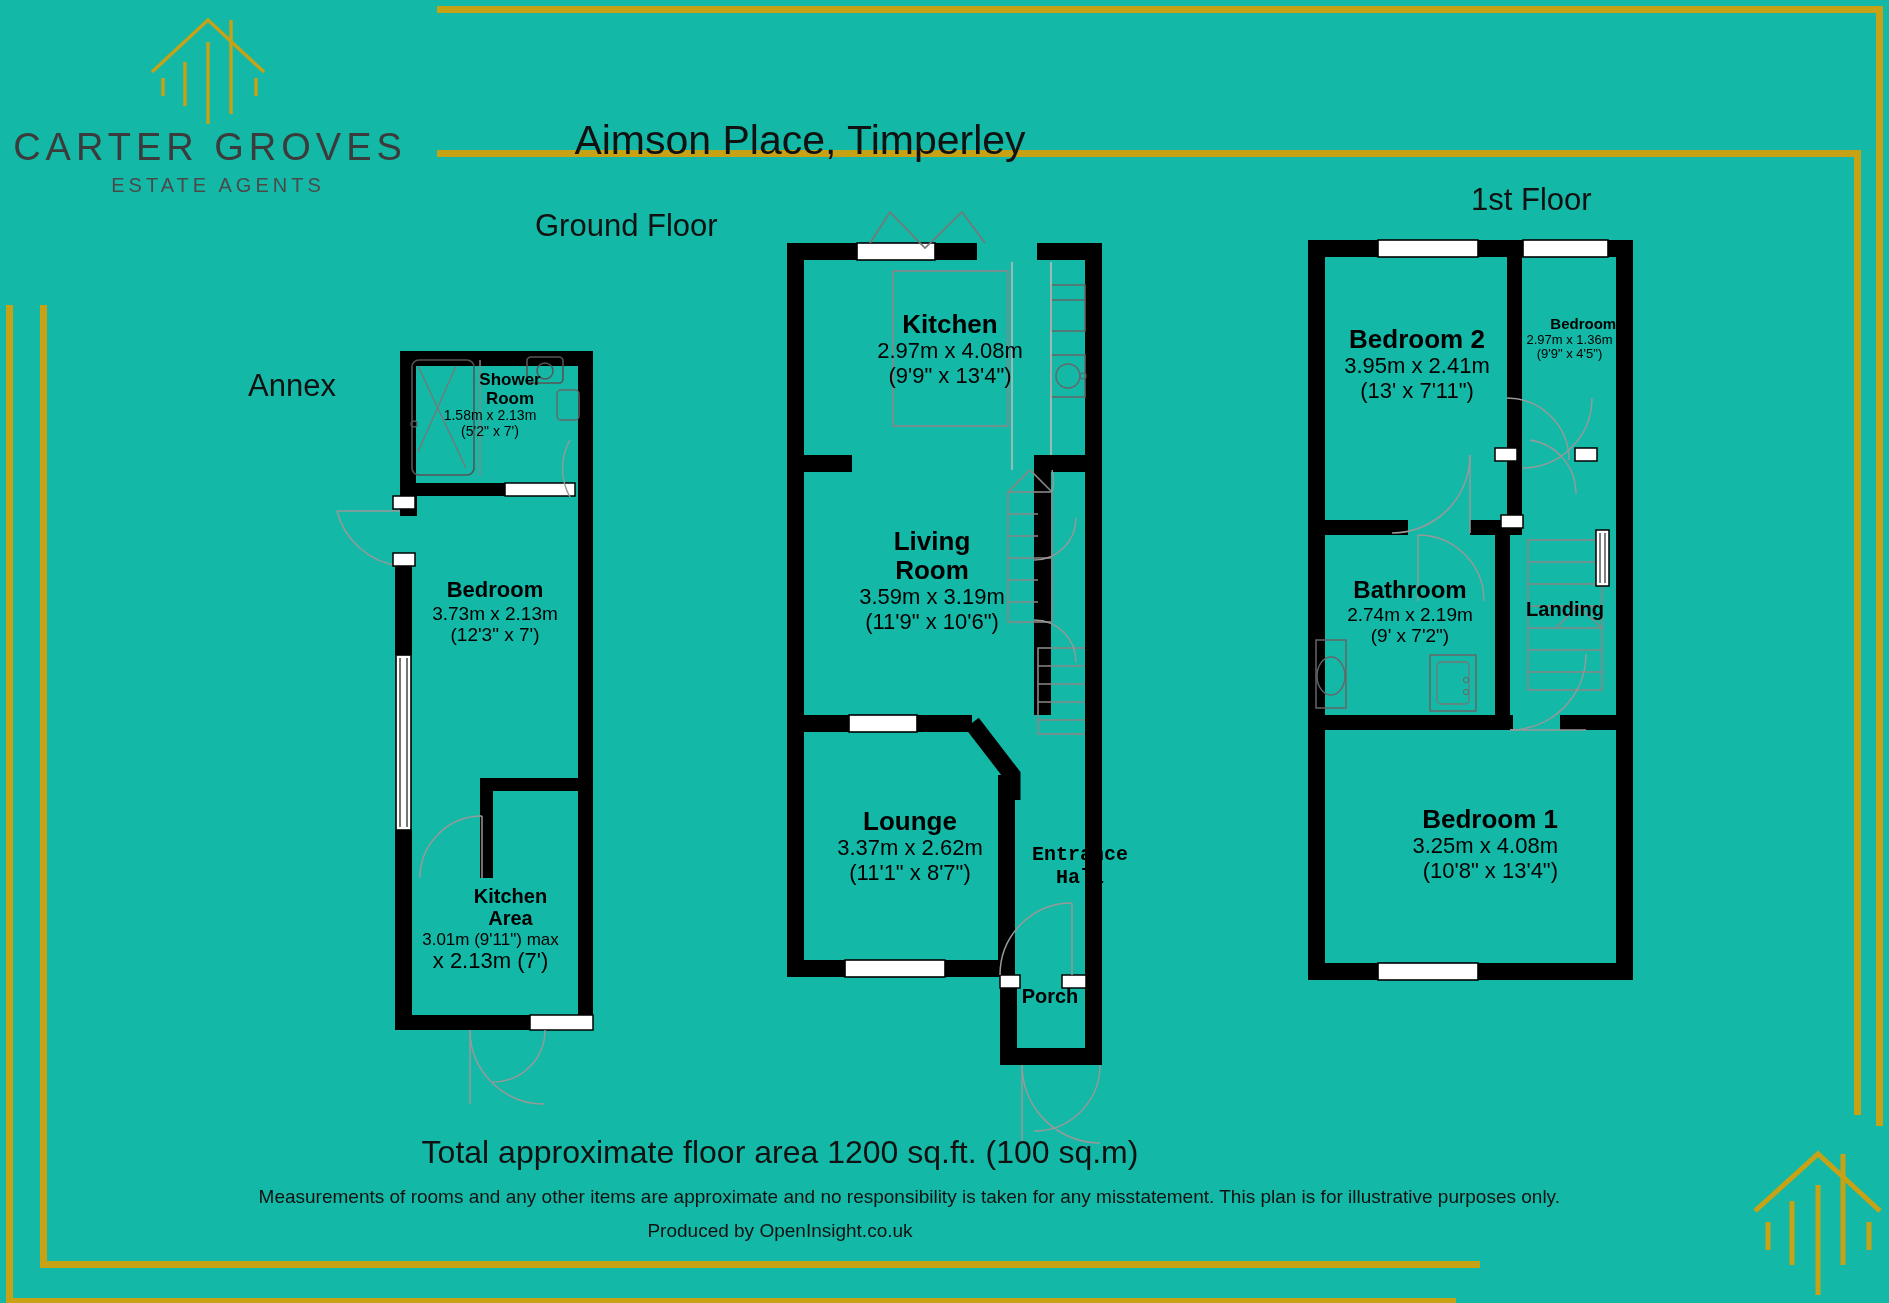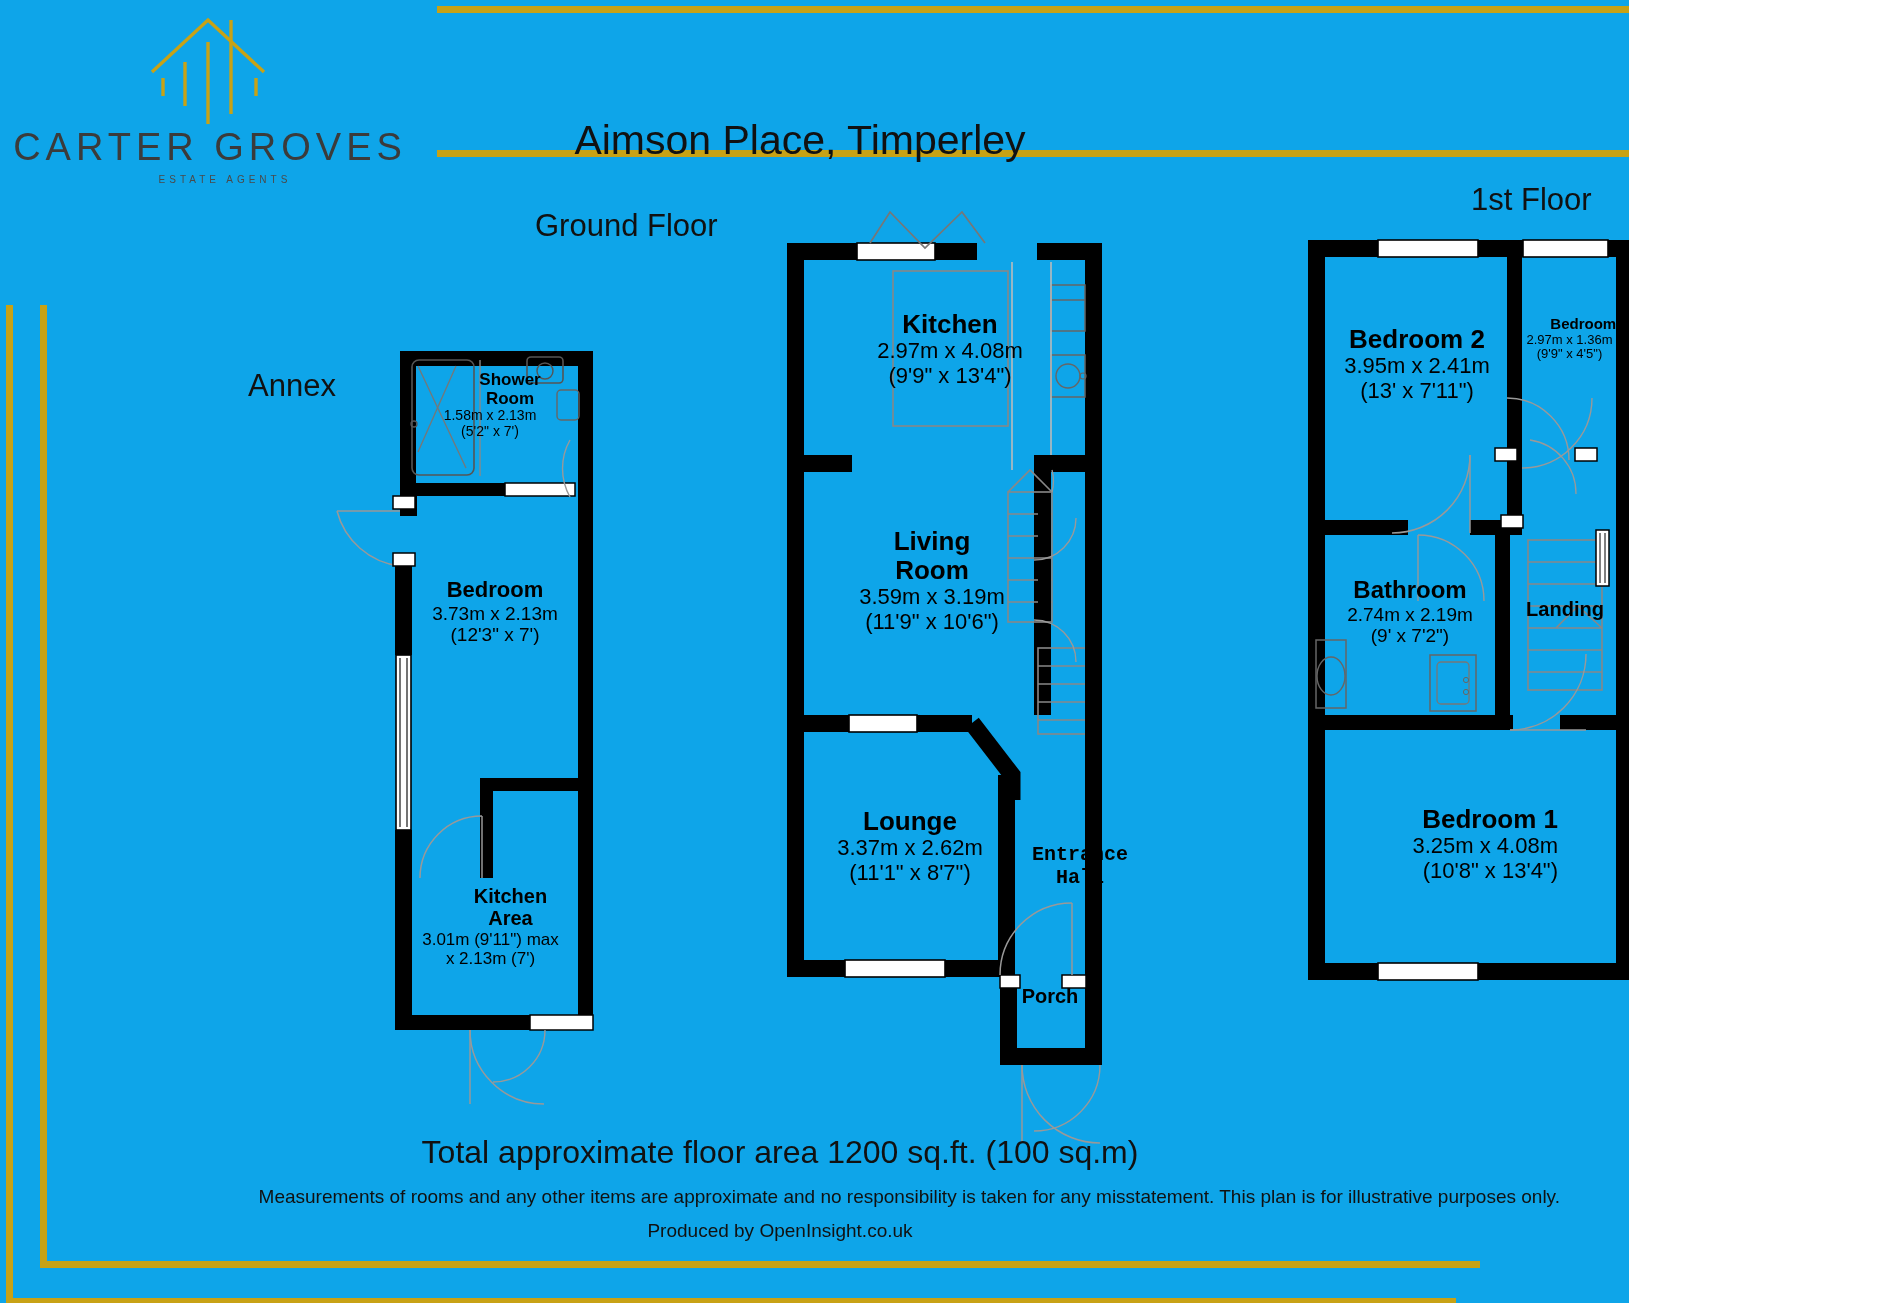--- a/index.html
+++ b/index.html
@@ -3,23 +3,23 @@
 <meta charset="utf-8">
 <title>Floor Plan</title>
 <style>
   html, body {
     margin: 0;
     padding: 0;
     background: #ffffff;
   }
   #page {
     position: relative;
-    width: 1629px;
+    width: 1889px;
     height: 1303px;
-    background: #0ea5e9;
+    background: #14b8a6;
     font-family: "Liberation Sans", sans-serif;
     overflow: hidden;
   }
 
   
   .frame-line {
     position: absolute;
     background: #c8a215;
   }
 
@@ -38,24 +38,24 @@
     width: 400px;
     text-align: center;
     font-family: "Liberation Sans", sans-serif;
     font-size: 38px;
     letter-spacing: 5px;
     color: #3b3b3b;
     white-space: nowrap;
   }
   .logo-sub {
     position: absolute;
-    left: 15px; top: 166px;
+    left: 8px; top: 166px;
     width: 400px;
     text-align: center;
-    font-size: 10px;
+    font-size: 20px;
     letter-spacing: 4px;
     color: #4a4a4a;
   }
 
   
   .plan-title {
     position: absolute;
     left: 380px;
     top: 90px;
     width: 840px;
@@ -391,21 +391,21 @@
   <div class="room md" style="left:400px; top:578px; width:190px;">
     <span class="rname">Bedroom</span>
     <span class="rdim">3.73m x 2.13m</span>
     <span class="rdim">(12'3" x 7')</span>
   </div>
 
   <div class="room sm" style="left:383px; top:885px; width:215px;">
     <span class="rname" style="font-size:20px;">Kitchen</span>
     <span class="rname" style="font-size:20px;">Area</span>
     <span class="rdim" style="font-size:17px;">3.01m (9'11") max</span>
-    <span class="rdim" style="font-size:17px;">x 2.13m (7')</span>
+    <span class="rdim" style="font-size:22px;">x 2.13m (7')</span>
   </div>
 
   <div class="room lg" style="left:855px; top:310px; width:190px;">
     <span class="rname">Kitchen</span>
     <span class="rdim">2.97m x 4.08m</span>
     <span class="rdim">(9'9" x 13'4")</span>
   </div>
 
   <div class="room lg" style="left:837px; top:527px; width:190px;">
     <span class="rname">Living</span>

